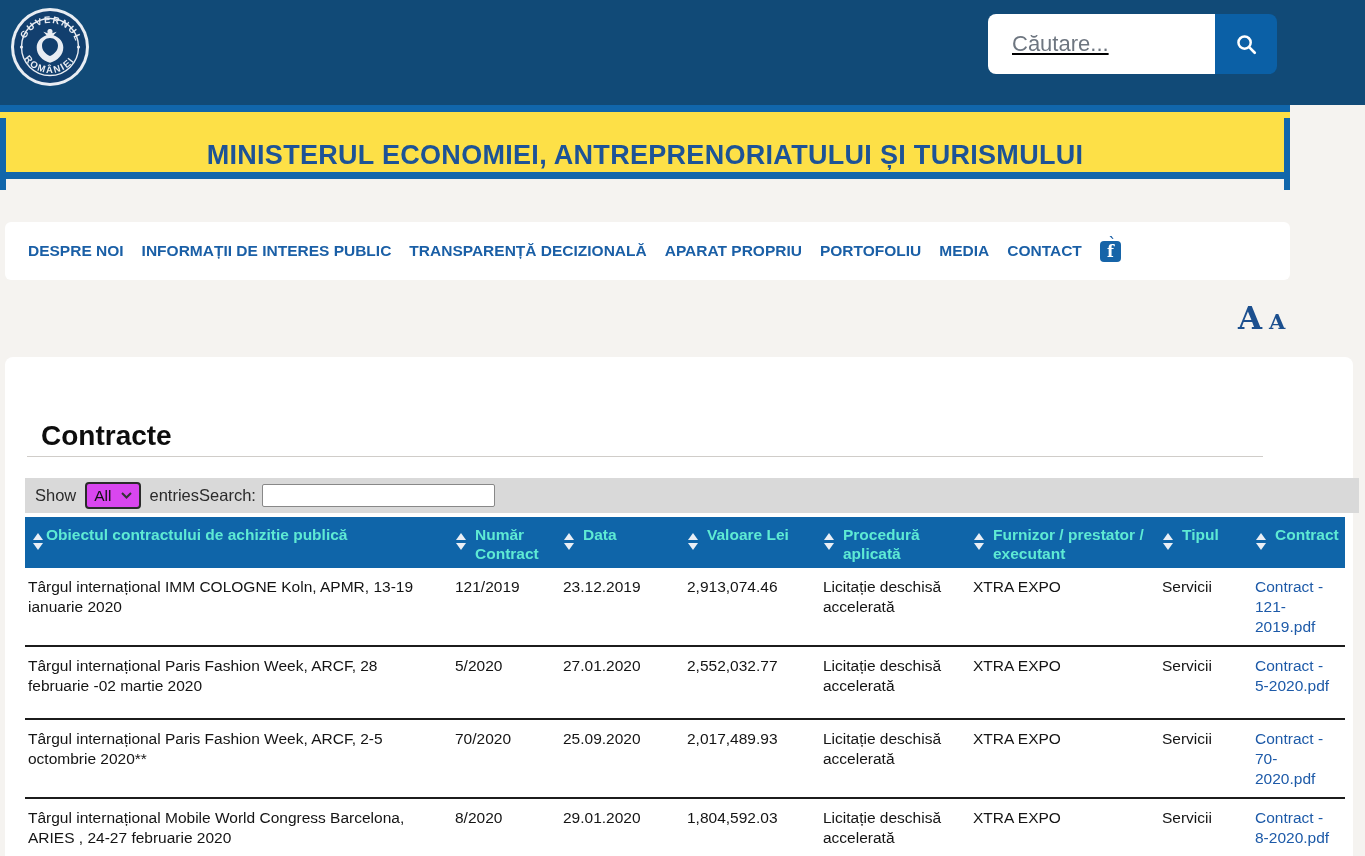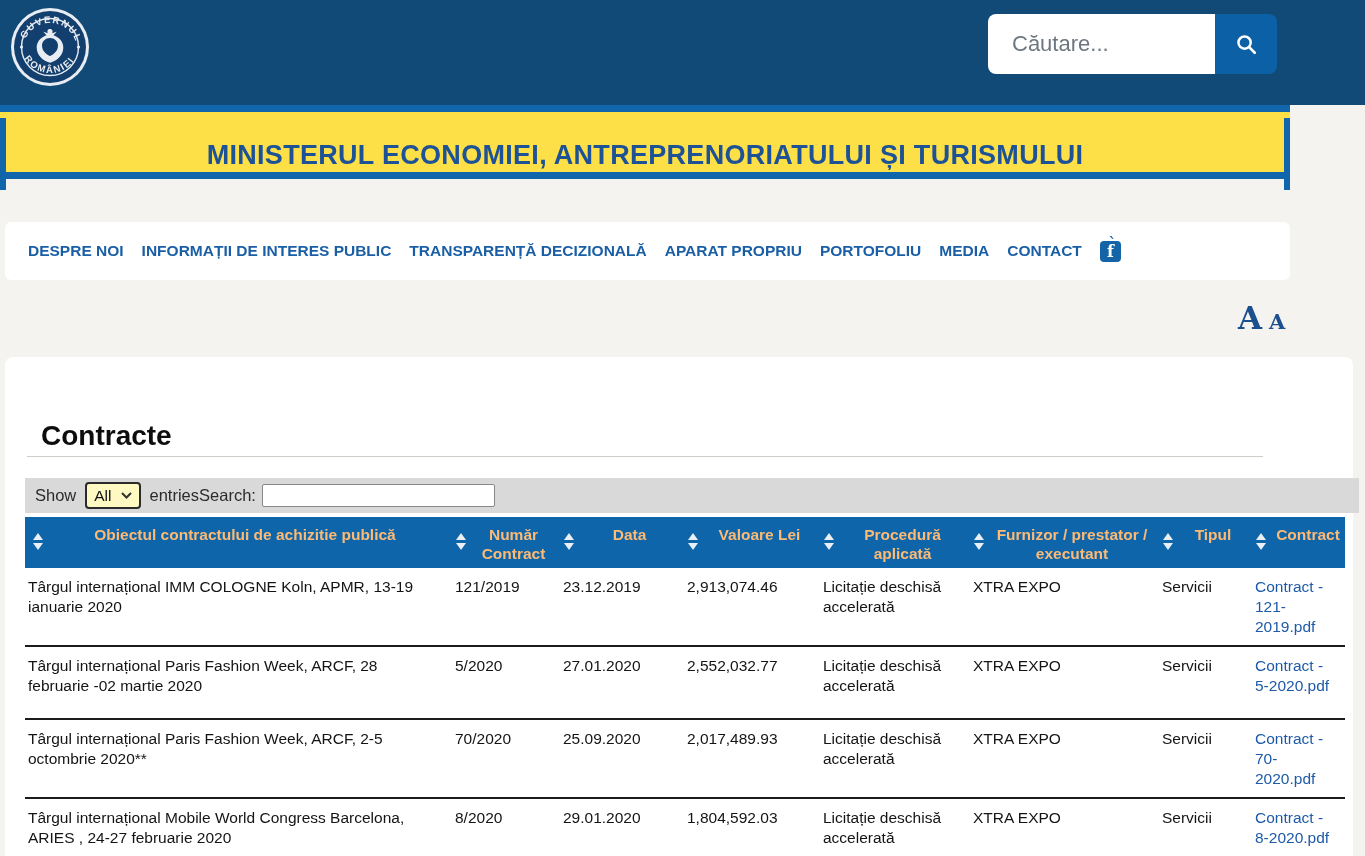--- a/index.html
+++ b/index.html
@@ -8,21 +8,21 @@
     background:#f5f3f0;
     font-family:"Liberation Sans", sans-serif;
   }
   
   .top-header{position:absolute;left:0;top:0;width:1365px;height:105px;background:#114a77;}
   .logo{position:absolute;left:10px;top:7px;width:80px;height:80px;cursor:pointer;}
   .site-name{
     position:absolute;left:152px;top:27px;
     font-family:"DejaVu Serif", serif;font-size:33px;color:#eef2f6;letter-spacing:2px;cursor:pointer;
   }
-  .search-wrap{position:absolute;left:988px;top:14px;height:64px;display:flex;}
+  .search-wrap{position:absolute;left:988px;top:14px;height:64px;display:flex;text-decoration:underline;}
   .hdr-search{
     width:227px;height:60px;border:none;outline:none;box-sizing:border-box;
     border-radius:8px 0 0 8px;padding:0 0 0 24px;font-size:22px;color:#333;
     font-family:"Liberation Sans", sans-serif;background:#fff;
   }
   .hdr-search::placeholder{color:#6e7680;}
   .hdr-search-btn{
     width:62px;height:60px;border:none;background:#0b60a6;border-radius:0 8px 8px 0;
     display:flex;align-items:center;justify-content:center;cursor:pointer;
   }
@@ -59,32 +59,32 @@
   .page-title{position:absolute;left:22px;top:49px;margin:14px;font-size:28px;font-weight:bold;color:#0d0d0d;}
   .rule{position:absolute;left:22px;top:99px;width:1236px;height:1px;background:#d0cdc9;}
   
   .toolbar{
     position:absolute;left:20px;top:121px;width:1334px;height:35px;background:#d9d9d9;
     display:flex;align-items:center;justify-content:flex-start;box-sizing:border-box;padding:0 6px 0 10px;
   }
   .toolbar-left,.toolbar-right{display:flex;align-items:center;}
   .tb-label{font-size:16.5px;color:#2b2b2b;}
   .fake-select{
-    margin:0 9px;background:#fef9c3;border:2px solid #2b2b2b;border-radius:4px;height:23px;
+    margin:0 9px;background:#d946ef;border:2px solid #2b2b2b;border-radius:4px;height:23px;
     display:inline-flex;align-items:center;gap:9px;padding:0 7px;font-size:15.5px;color:#111;cursor:pointer;
   }
   .tbl-search{
     margin-left:6px;width:233px;height:23px;border:1px solid #888;border-radius:2px;background:#fff;
     box-sizing:border-box;font-size:15px;padding:0 5px;outline:none;
   }
   
   .tbl{position:absolute;left:20px;top:160px;width:1320px;border-collapse:collapse;table-layout:fixed;}
   .tbl thead th{
-    background:#0f65a9;color:#fdba74;font-size:15.5px;font-weight:bold;line-height:19px;
-    text-align:center;vertical-align:top;position:relative;height:51px;box-sizing:border-box;
+    background:#0f65a9;color:#5eead4;font-size:15.5px;font-weight:bold;line-height:19px;
+    text-align:left;vertical-align:top;position:relative;height:51px;box-sizing:border-box;
     padding:8px 4px 4px 27px;cursor:pointer;
   }
   .tbl thead th.first{padding-left:21px;}
   .sort{position:absolute;left:8px;top:16px;display:flex;flex-direction:column;gap:3px;}
   .sort i{display:block;width:0;height:0;border-left:5px solid transparent;border-right:5px solid transparent;}
   .sort .up{border-bottom:7px solid #e9eff6;}
   .sort .dn{border-top:7px solid #e9eff6;}
   .tbl tbody td{
     background:#ffffff;font-size:15.5px;line-height:20px;color:#141414;
     vertical-align:top;box-sizing:border-box;padding:9px 8px 8px 7px;border-top:2px solid #1c1c1c;

